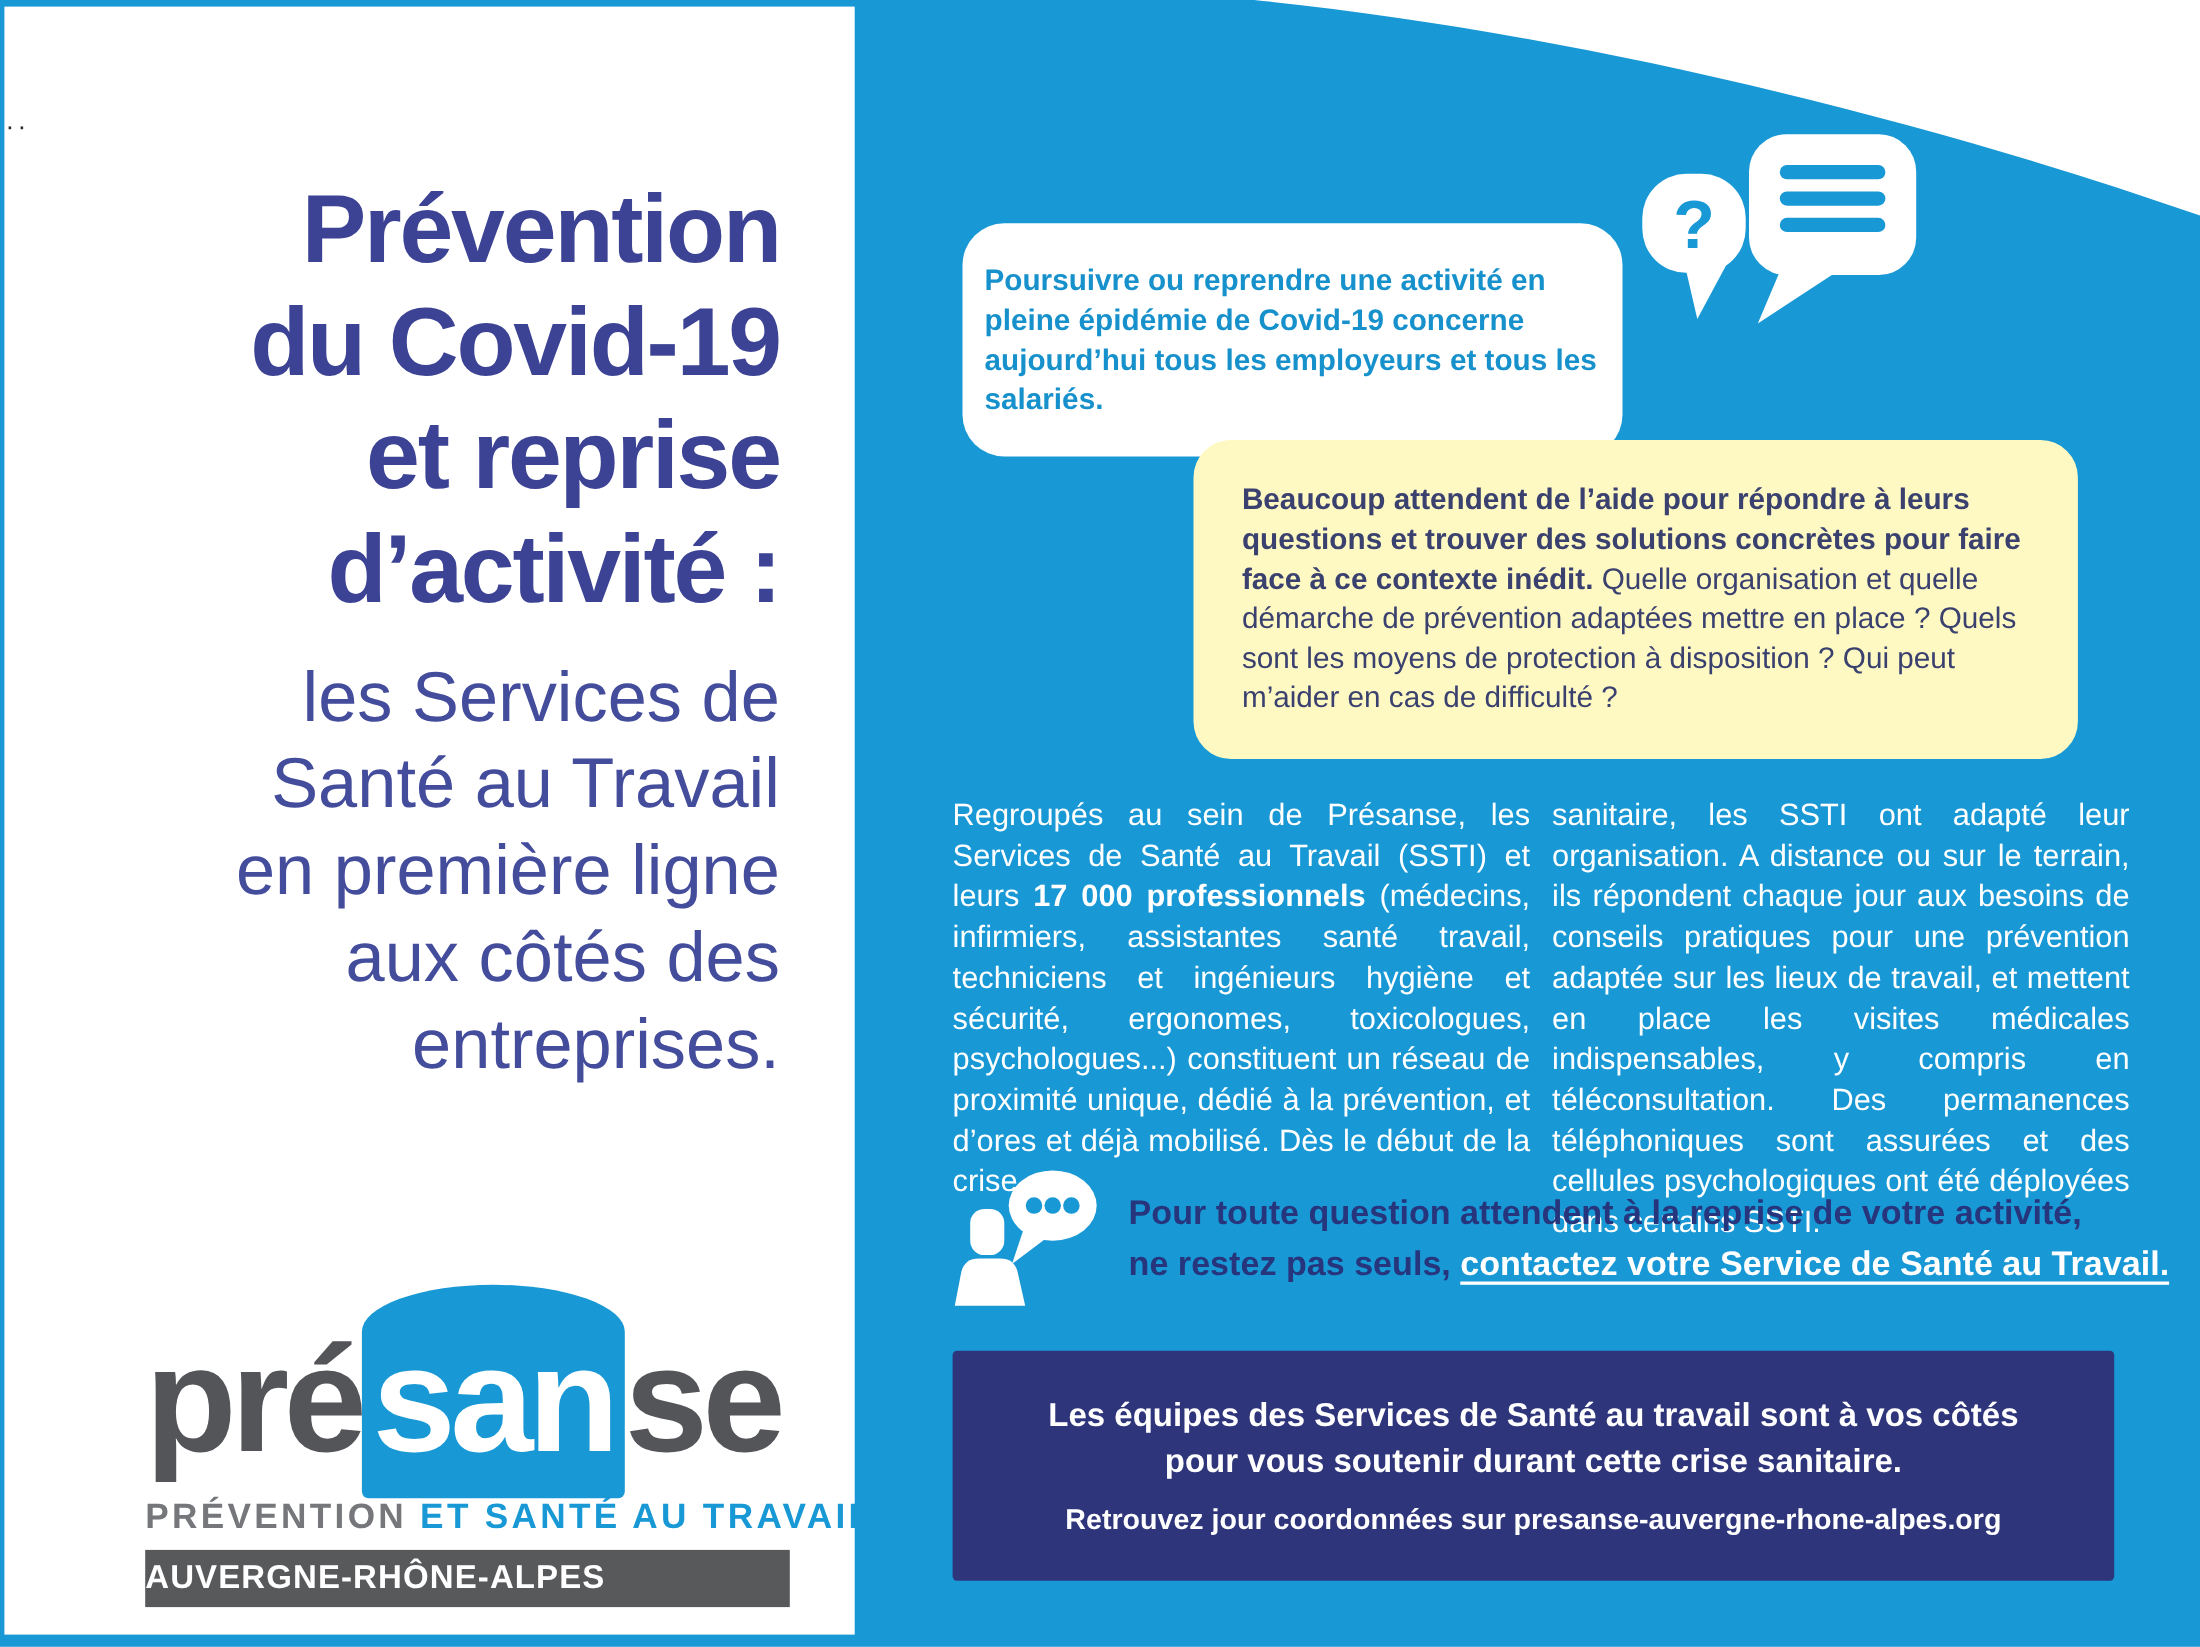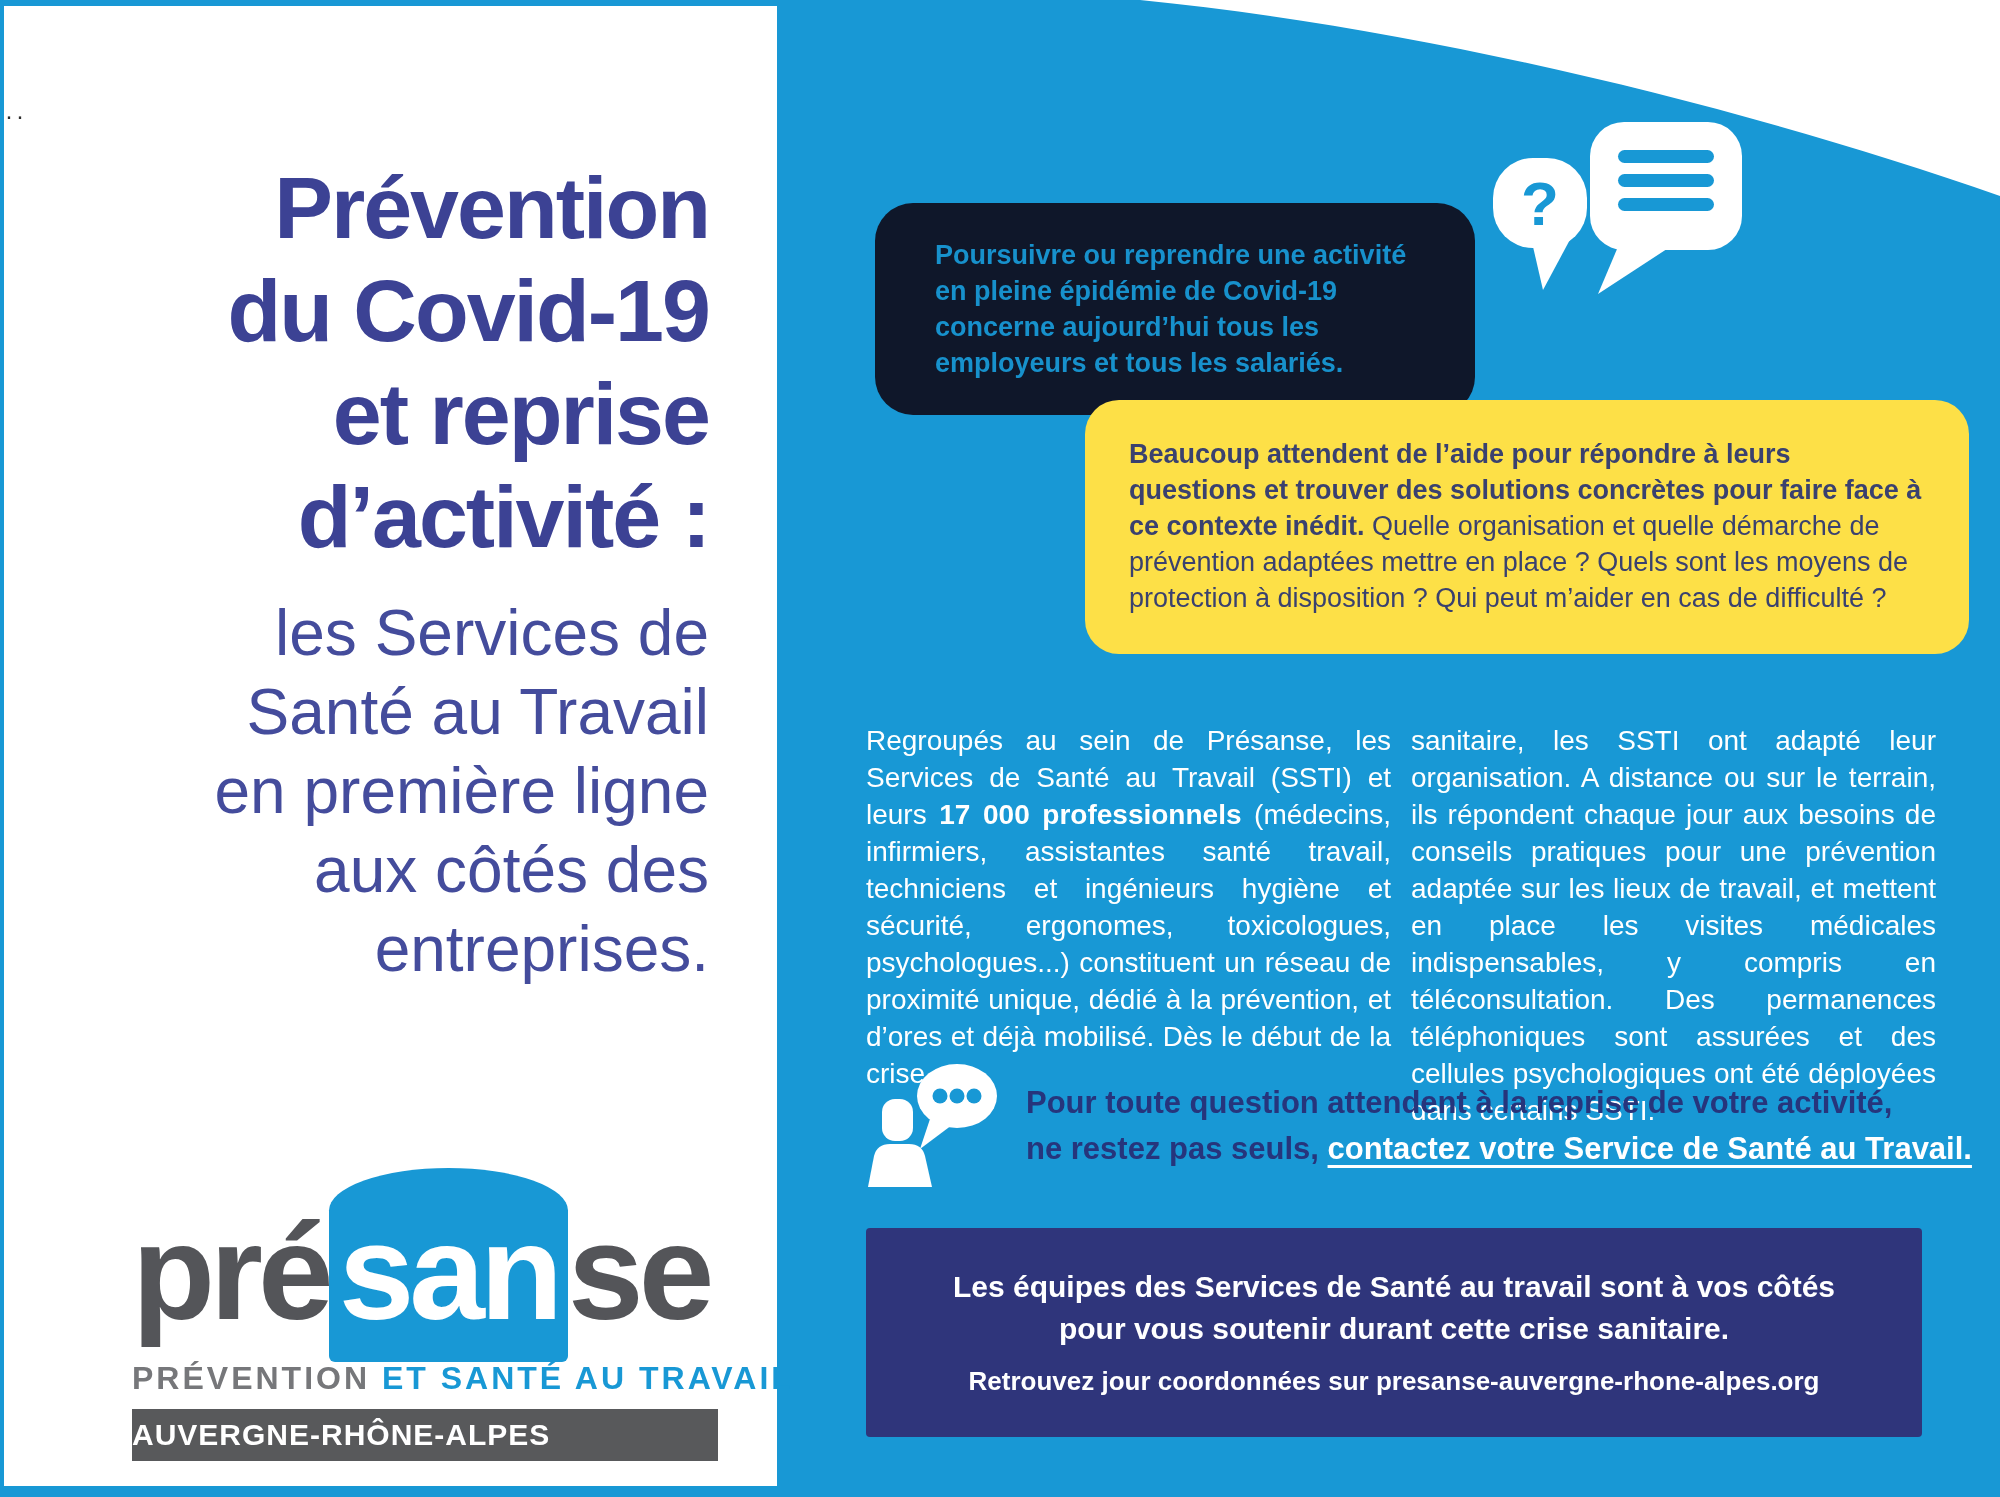--- a/index.html
+++ b/index.html
@@ -28,27 +28,27 @@
   .logo-word .san { background:#1898d5; color:#ffffff; padding:28px 10px 14px;
     border-radius:50% 50% 6px 6px / 22% 22% 6px 6px; }
   .logo-tagline { margin-top:16px; font-size:32px; font-weight:700; letter-spacing:3px; white-space:nowrap; }
   .tg-gray { color:#76777a; }
   .tg-blue { color:#1898d5; }
   .logo-banner { margin-top:12px; background:#58595b; color:#ffffff; font-size:30px; font-weight:700;
     letter-spacing:1px; text-align:left; padding:9px 12px 9px 0; }
 
   
   .intro-card { position:absolute; left:875px; top:203px; width:600px; min-height:212px;
-    background:#0f172a; border-radius:38px; padding:34px 60px; }
+    background:#ffffff; border-radius:38px; padding:34px 20px; }
   .intro-card p { font-size:27px; font-weight:700; line-height:36px; color:#1791cc; }
 
   .bubbles { position:absolute; left:1485px; top:112px; width:270px; height:200px; }
 
-  .help-card { position:absolute; left:1085px; top:400px; width:884px;
-    background:#fde047; border-radius:34px; padding:36px 44px 38px; }
+  .help-card { position:absolute; left:1085px; top:400px; width:804px;
+    background:#fef9c3; border-radius:34px; padding:36px 44px 38px; }
   .help-card p { font-size:27px; line-height:36px; color:#3a416f; }
   .help-card strong { font-weight:700; }
 
   .columns { position:absolute; left:866px; top:722px; width:1080px; display:flex; gap:20px; }
   .col { width:525px; font-size:28px; line-height:37px; color:#ffffff; text-align:justify; }
   .col strong { font-weight:700; }
 
   .contact-icon { position:absolute; left:862px; top:1055px; width:140px; height:135px; }
   .contact-text { position:absolute; left:1026px; top:1080px; font-size:31px; font-weight:700;
     line-height:46px; color:#26357c; }

